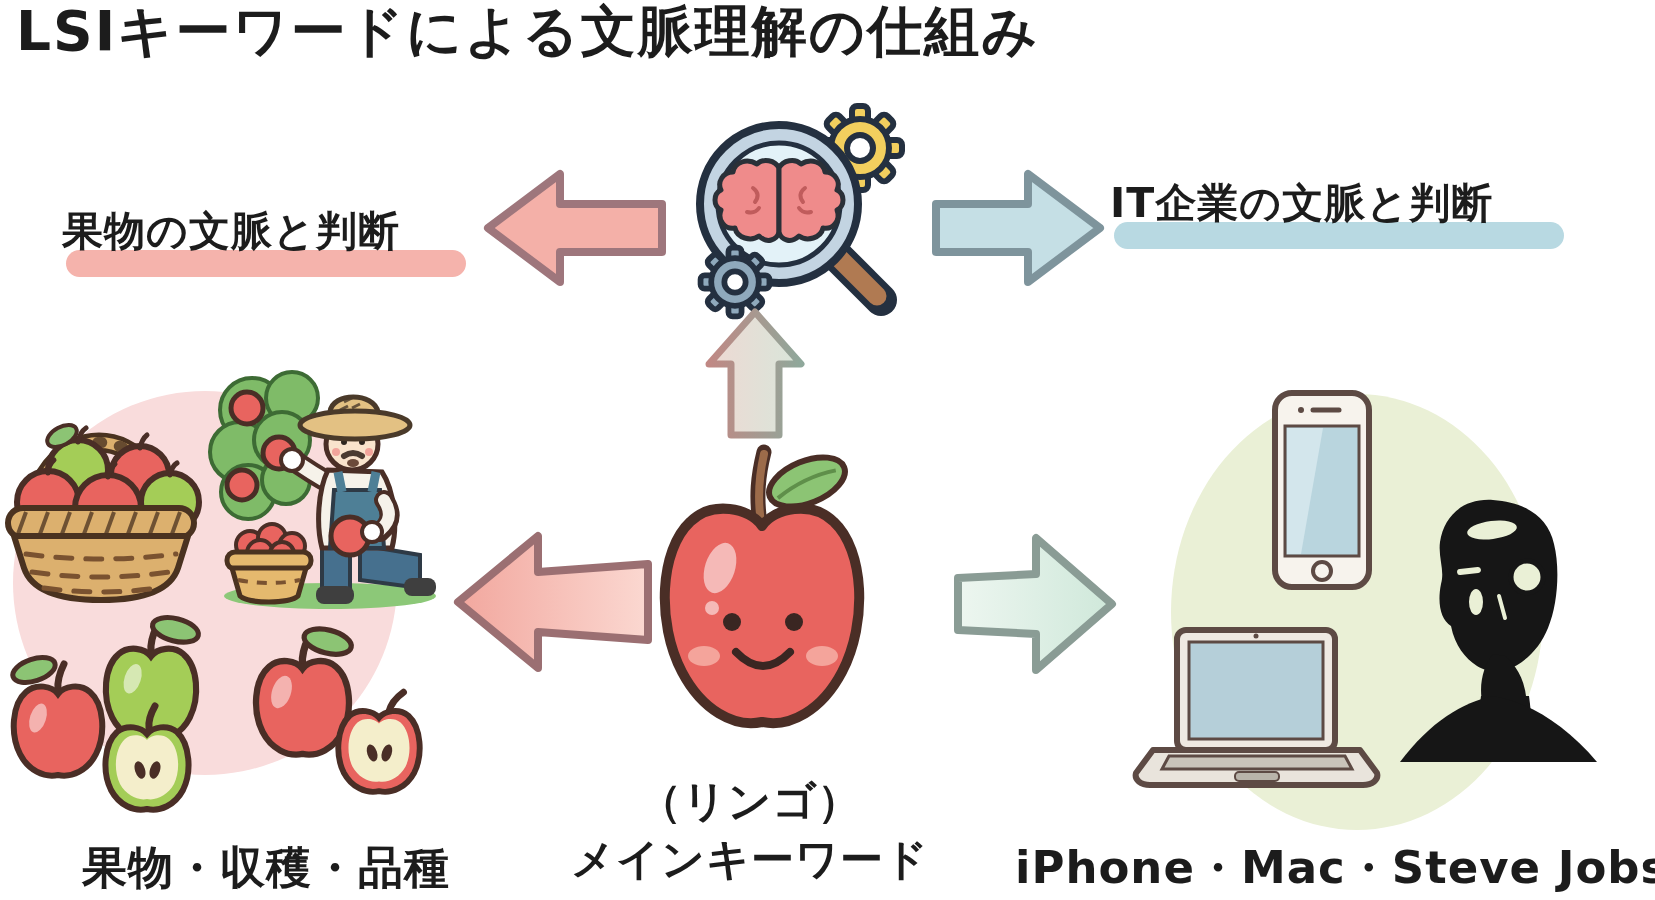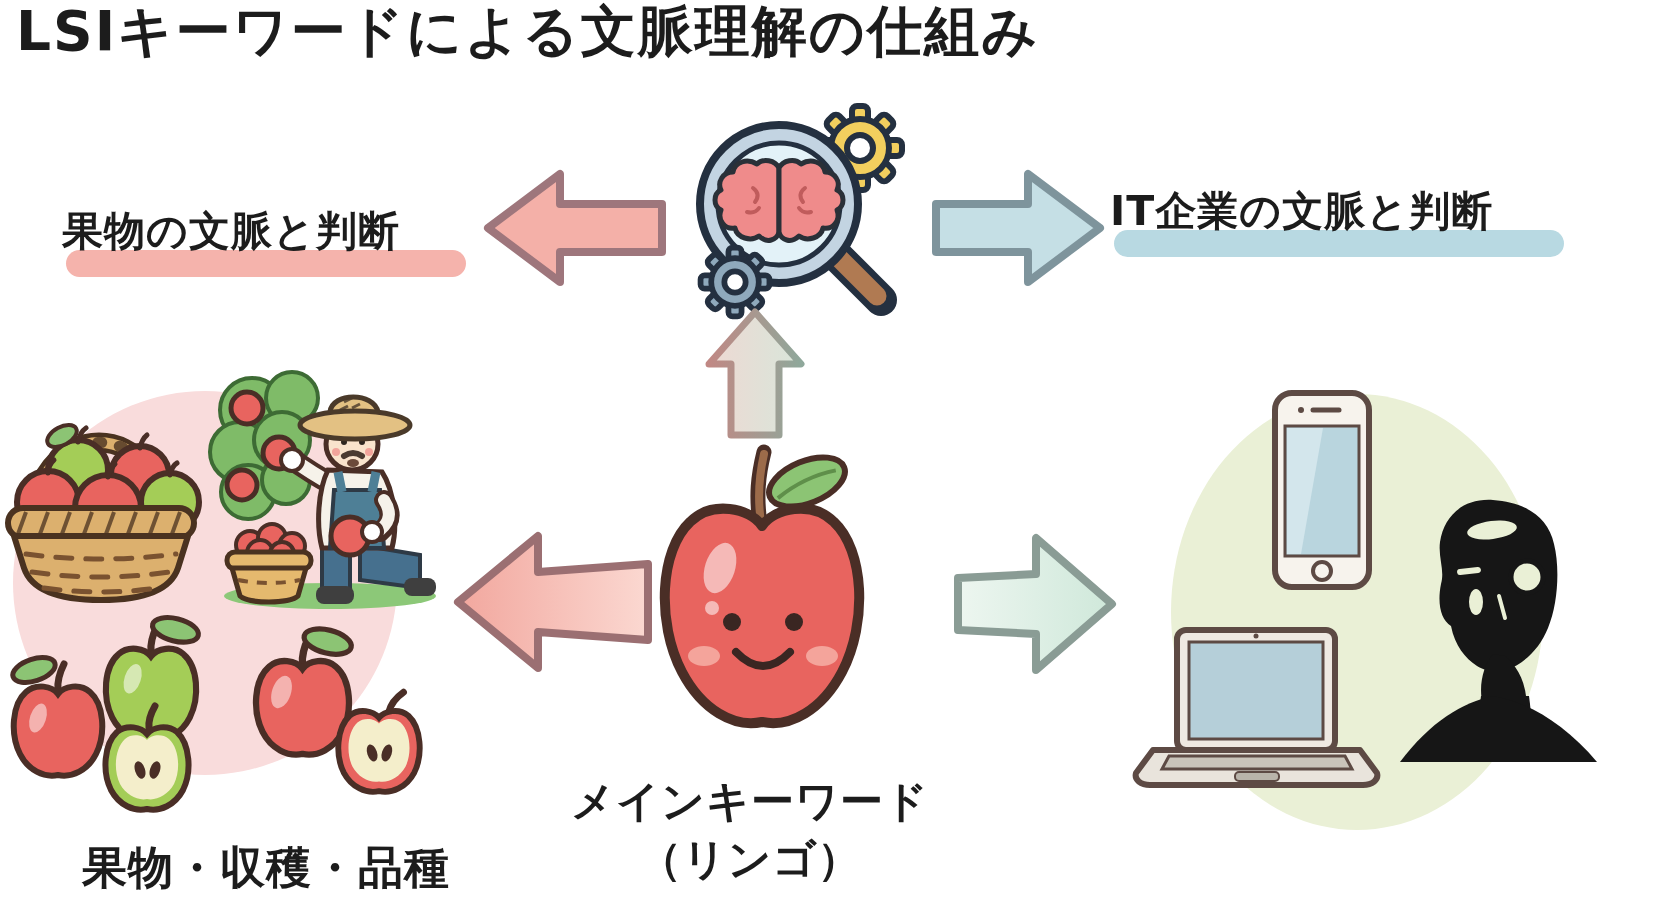--- a/index.html
+++ b/index.html
@@ -80,21 +80,21 @@
         <circle r="13" fill="#ffffff"></circle>
       </g>
     </g>
   </svg>
 
   <div class="abs ctx-label" style="left:62px;top:176px;width:408px;margin-top:28px;">
     <div class="pill pill-fruit"></div>
     <div class="txt">果物の文脈と判断</div>
   </div>
 
-  <div class="abs ctx-label" style="left:1110px;top:184px;width:458px;">
+  <div class="abs ctx-label" style="left:1110px;top:176px;width:458px;">
     <div class="pill pill-it"></div>
     <div class="txt">IT企業の文脈と判断</div>
   </div>
 
   <svg class="abs" style="left:478px;top:168px;" width="192" height="125" viewBox="0 0 192 125">
     <path d="M10,60 L82,6 L82,36 L184,36 L184,84 L82,84 L82,114 Z" fill="var(--arrowPink,#f4b0a8)" stroke="var(--arrowPinkStroke,#9e767c)" stroke-width="8" stroke-linejoin="round"></path>
   </svg>
 
   <svg class="abs" style="left:928px;top:168px;" width="182" height="125" viewBox="0 0 182 125">
     <path d="M172,60 L100,6 L100,36 L8,36 L8,84 L100,84 L100,114 Z" fill="var(--arrowBlue,#c5dfe5)" stroke="var(--arrowBlueStroke,#7e949c)" stroke-width="8" stroke-linejoin="round"></path>
@@ -340,18 +340,19 @@
       <path d="M398,296 C388,308 383,328 388,348 C392,362 403,371 415,369 C427,366 433,354 431,338 C429,320 420,306 410,298 Z" fill="#161616"></path>
       <path d="M386,338 L378,404 L442,404 L434,338 Z" fill="#161616"></path>
 
       <path d="M305,404 C335,364 368,344 398,338 C432,344 468,364 502,404 Z" fill="#161616"></path>
     </g>
   </svg>
 
   <div class="abs kw-text" style="left:0;top:838px;width:450px;">果物・収穫・品種</div>
 
   <div class="abs main-kw" style="left:540px;top:772px;width:420px;">
+    <div>（リンゴ）</div>
     <div>メインキーワード</div>
-    <div>（リンゴ）</div>
   </div>
 
+  <div class="abs kw-text" style="left:1015px;top:838px;width:640px;">iPhone・Mac・Steve Jobs</div>
 
 </div>
 
 </body></html>

